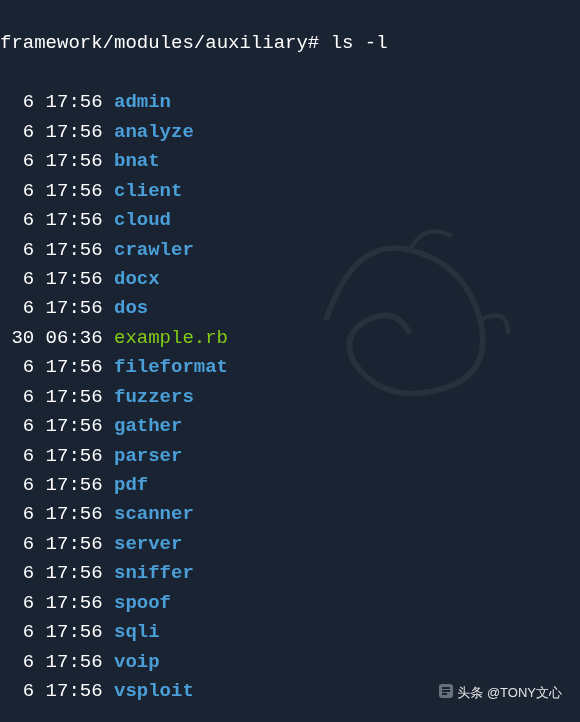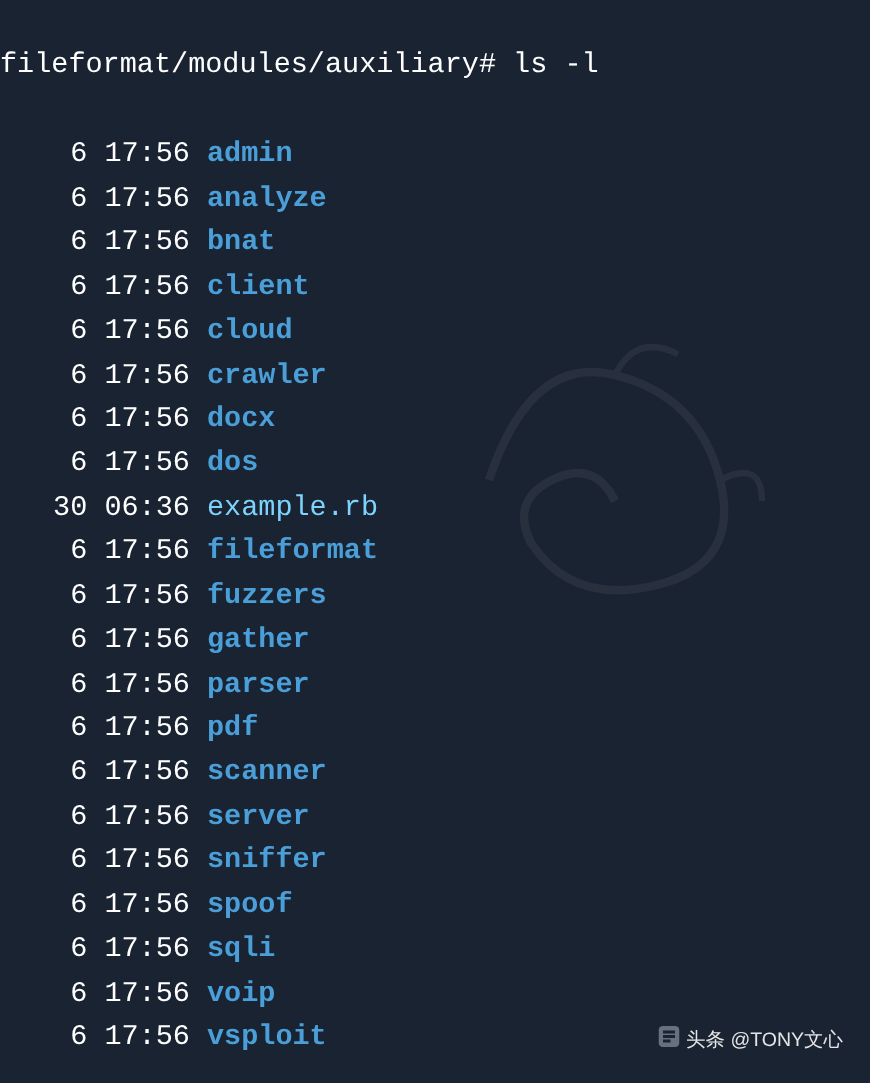--- a/index.html
+++ b/index.html
@@ -17,21 +17,20 @@
     }
     .terminal {
       padding: 0;
       white-space: pre;
     }
     .prompt-line {
       color: #ffffff;
     }
     .entry {
       display: block;
-      padding-left: 24px;
     }
     .day {
       display: inline-block;
       width: 3ch;
       text-align: right;
       color: #ffffff;
     }
     .time {
       display: inline-block;
       color: #ffffff;
@@ -39,21 +38,21 @@
     }
     .name {
       display: inline-block;
       margin-left: 1ch;
     }
     .dir {
       color: #4a9fd8;
       font-weight: bold;
     }
     .file {
-      color: #7dd3fc;
+      color: #84cc16;
       text-align: center;
     }
     .watermark {
       position: absolute;
       bottom: 18px;
       right: 18px;
       font-size: 13px;
       color: #e5e5e5;
       font-family: sans-serif;
     }
@@ -74,21 +73,21 @@
   </style>
 </head>
 <body>
 
 <svg class="dragon-bg" viewBox="0 0 100 100">
   <path d="M20,50 Q30,20 50,25 Q70,30 75,50 Q80,70 60,75 Q40,80 30,65 Q25,55 35,50 Q45,45 50,55" fill="none" stroke="#ffffff" stroke-width="2"></path>
   <path d="M50,25 Q55,15 65,20 M75,50 Q85,45 85,55" fill="none" stroke="#ffffff" stroke-width="1.5"></path>
 </svg>
 
 <div class="terminal">
-<span class="prompt-line">fileformat/modules/auxiliary# ls -l</span>
+<span class="prompt-line">framework/modules/auxiliary# ls -l</span>
 <span> </span>
 <div id="listing"><span class="entry"><span class="day">6</span><span class="time">17:56</span><span class="name dir">admin</span></span><span class="entry"><span class="day">6</span><span class="time">17:56</span><span class="name dir">analyze</span></span><span class="entry"><span class="day">6</span><span class="time">17:56</span><span class="name dir">bnat</span></span><span class="entry"><span class="day">6</span><span class="time">17:56</span><span class="name dir">client</span></span><span class="entry"><span class="day">6</span><span class="time">17:56</span><span class="name dir">cloud</span></span><span class="entry"><span class="day">6</span><span class="time">17:56</span><span class="name dir">crawler</span></span><span class="entry"><span class="day">6</span><span class="time">17:56</span><span class="name dir">docx</span></span><span class="entry"><span class="day">6</span><span class="time">17:56</span><span class="name dir">dos</span></span><span class="entry"><span class="day">30</span><span class="time">06:36</span><span class="name file">example.rb</span></span><span class="entry"><span class="day">6</span><span class="time">17:56</span><span class="name dir">fileformat</span></span><span class="entry"><span class="day">6</span><span class="time">17:56</span><span class="name dir">fuzzers</span></span><span class="entry"><span class="day">6</span><span class="time">17:56</span><span class="name dir">gather</span></span><span class="entry"><span class="day">6</span><span class="time">17:56</span><span class="name dir">parser</span></span><span class="entry"><span class="day">6</span><span class="time">17:56</span><span class="name dir">pdf</span></span><span class="entry"><span class="day">6</span><span class="time">17:56</span><span class="name dir">scanner</span></span><span class="entry"><span class="day">6</span><span class="time">17:56</span><span class="name dir">server</span></span><span class="entry"><span class="day">6</span><span class="time">17:56</span><span class="name dir">sniffer</span></span><span class="entry"><span class="day">6</span><span class="time">17:56</span><span class="name dir">spoof</span></span><span class="entry"><span class="day">6</span><span class="time">17:56</span><span class="name dir">sqli</span></span><span class="entry"><span class="day">6</span><span class="time">17:56</span><span class="name dir">voip</span></span><span class="entry"><span class="day">6</span><span class="time">17:56</span><span class="name dir">vsploit</span></span></div>
 </div>
 
 <div class="watermark">
   <span class="watermark-icon">
     <svg width="14" height="14" viewBox="0 0 14 14">
         <rect x="0" y="0" width="14" height="14" rx="3" fill="#9aa5b1" opacity="0.6"></rect>
         <rect x="3" y="3" width="8" height="2" fill="#1a2332"></rect>
         <rect x="3" y="6" width="8" height="2" fill="#1a2332"></rect>

